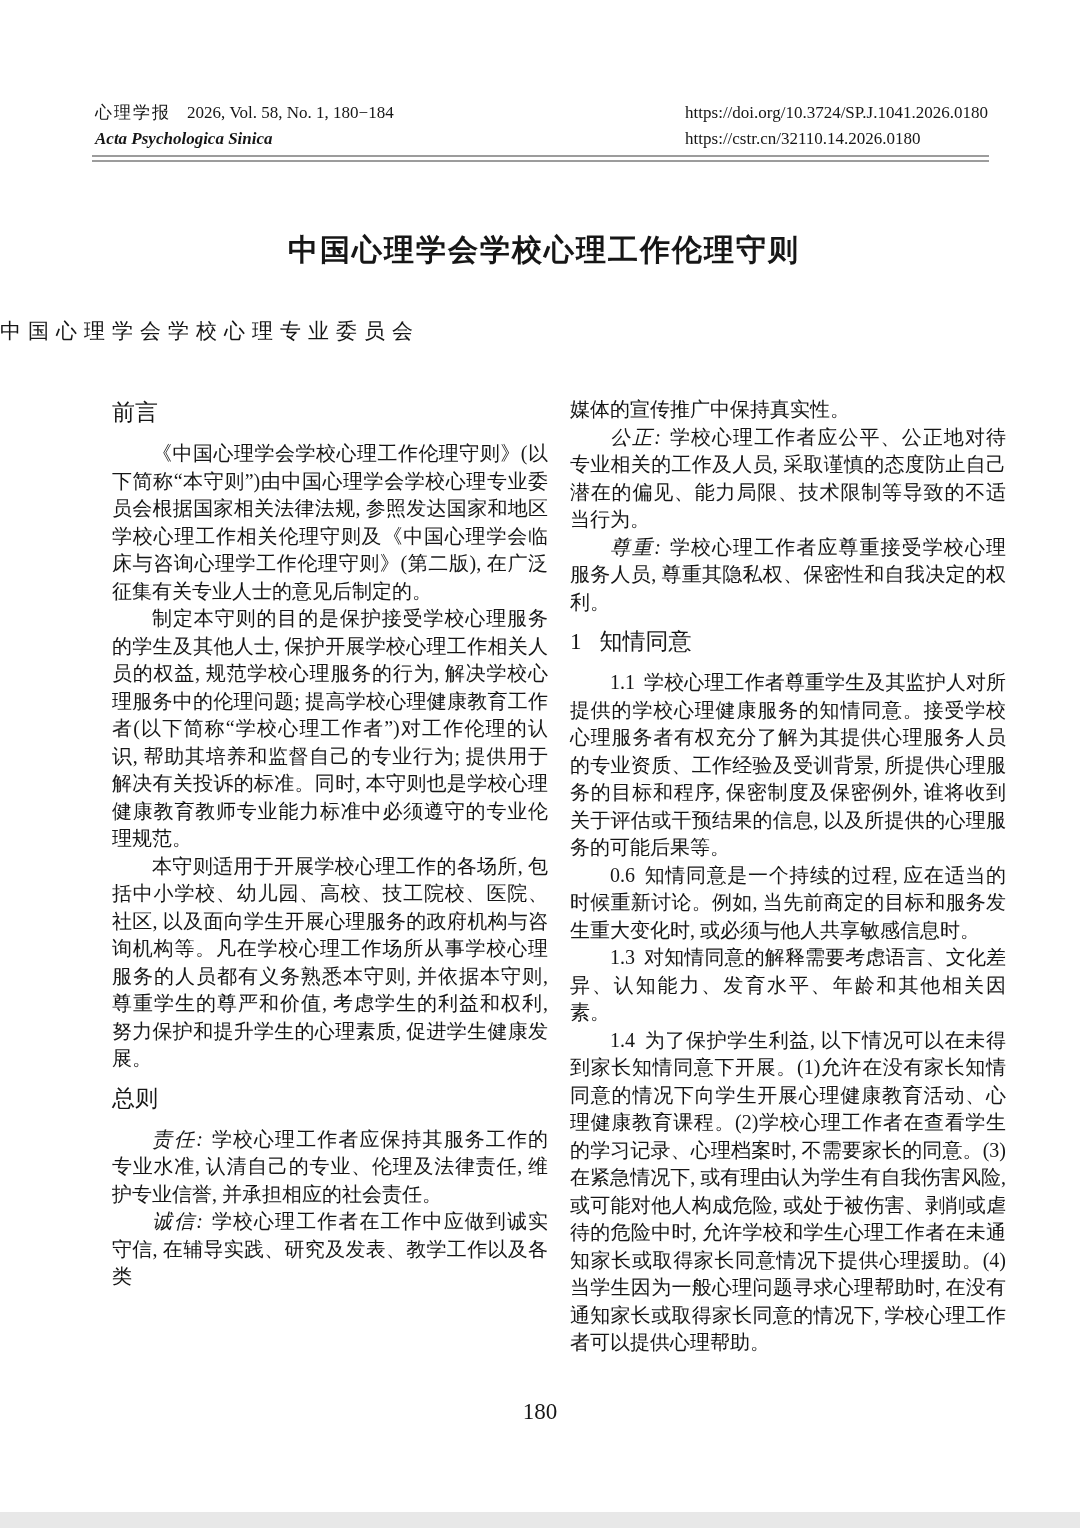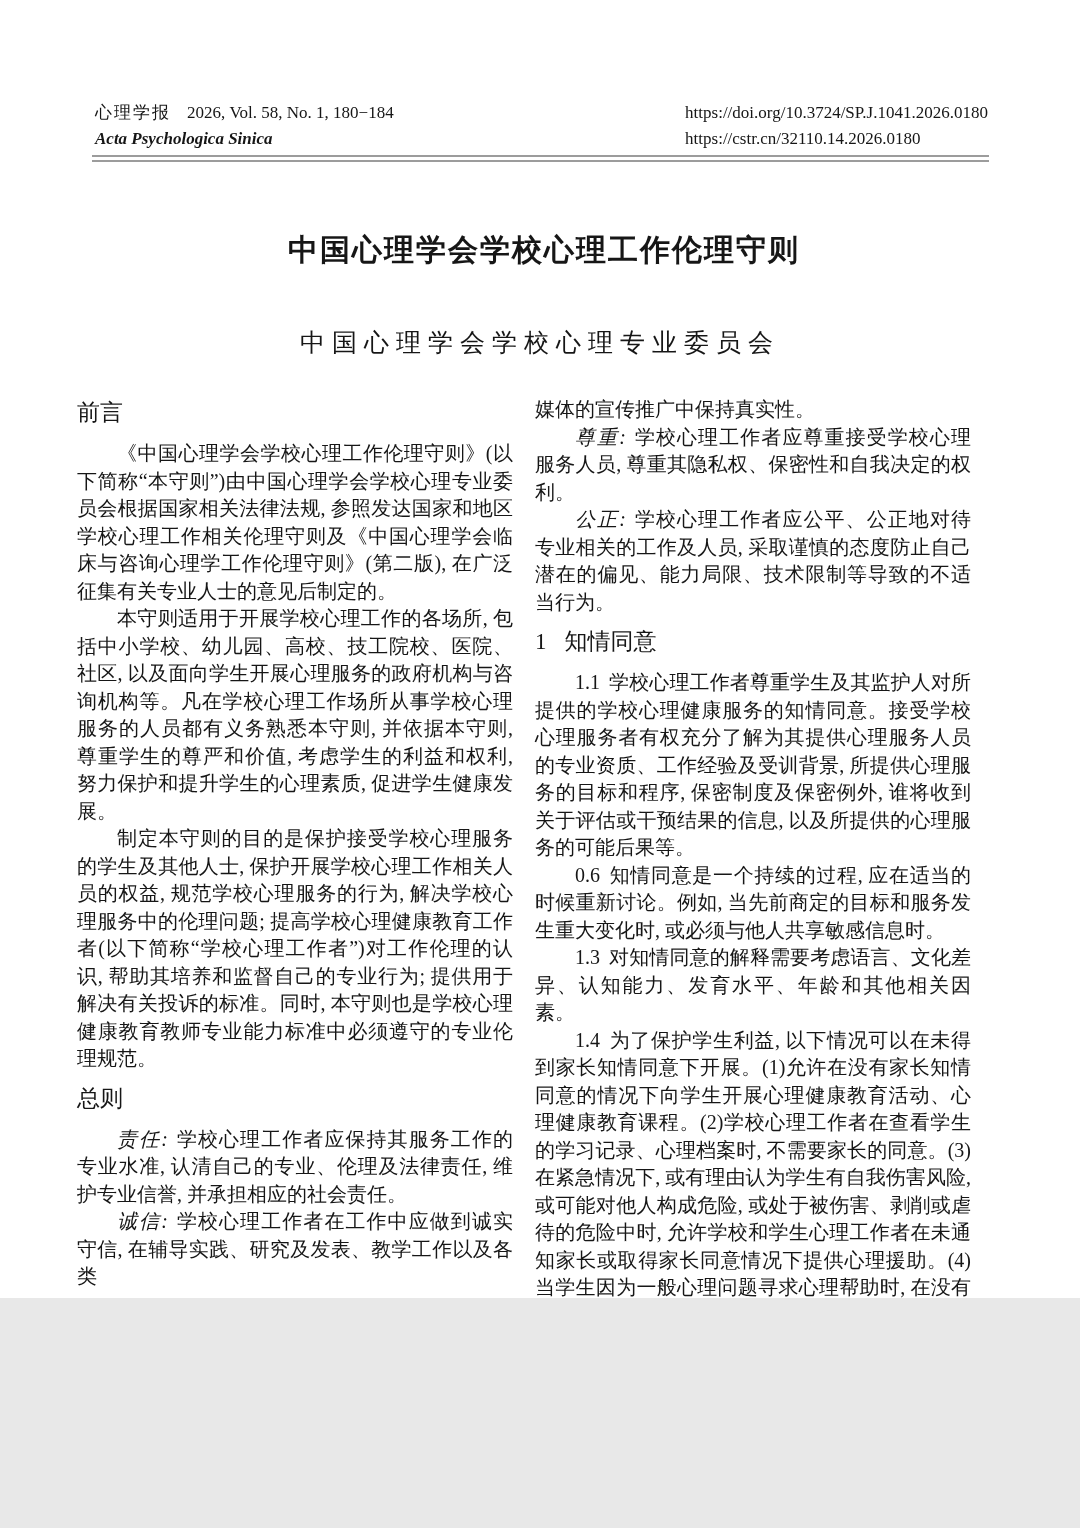--- a/index.html
+++ b/index.html
@@ -1,20 +1,20 @@
 <!DOCTYPE html>
 <html lang="zh"><head>
 <meta charset="utf-8">
 <title>心理学报 – 中国心理学会学校心理工作伦理守则</title>
 <style>
   html, body { margin: 0; padding: 0; background: #e8e8e8; }
   .page {
     position: relative;
     width: 1080px;
-    height: 1298px;
+    height: 1512px;
     margin: 0 auto;
     background: #ffffff;
     font-family: "Liberation Serif", serif;
     color: #161616;
     overflow: hidden;
   }
 
   
   .header {
     position: absolute;
@@ -43,30 +43,29 @@
     top: 226px; left: 0; width: 100%;
     margin: 4px;
     text-align: center;
     font-family: "Liberation Sans", sans-serif;
     font-weight: bold;
     font-size: 30px;
     letter-spacing: 2px;
   }
   .paper-author {
     position: absolute;
-    top: 326px; left: 0; width: 100%;
-    text-align: center;
-    font-size: 25px;
+    top: 317px; left: 0; width: 100%;
+    font-size: 21px;
     letter-spacing: 7px;
   }
 
   
   .columns {
     position: absolute;
-    top: 396px; left: 77px; width: 894px;
+    top: 396px; left: 112px; width: 894px;
     display: flex;
     gap: 22px;
     font-family: Liberation Serif, serif;
   }
   .col {
     width: 436px;
     font-size: 20px;
     line-height: 27.5px;
     text-align: justify;
   }
@@ -112,31 +111,31 @@
   <div class="rule"></div>
 
   <h1 class="paper-title">中国心理学会学校心理工作伦理守则</h1>
   <div class="paper-author">中国心理学会学校心理专业委员会</div>
 
   <div class="columns">
 
     <div class="col">
       <h2 class="sec first">前言</h2>
       <p class="indent">《中国心理学会学校心理工作伦理守则》(以下简称“本守则”)由中国心理学会学校心理专业委员会根据国家相关法律法规, 参照发达国家和地区学校心理工作相关伦理守则及《中国心理学会临床与咨询心理学工作伦理守则》(第二版), 在广泛征集有关专业人士的意见后制定的。</p>
+      <p class="indent">制定本守则的目的是保护接受学校心理服务的学生及其他人士, 保护开展学校心理工作相关人员的权益, 规范学校心理服务的行为, 解决学校心理服务中的伦理问题; 提高学校心理健康教育工作者(以下简称“学校心理工作者”)对工作伦理的认识, 帮助其培养和监督自己的专业行为; 提供用于解决有关投诉的标准。同时, 本守则也是学校心理健康教育教师专业能力标准中必须遵守的专业伦理规范。</p>
       <p class="indent">本守则适用于开展学校心理工作的各场所, 包括中小学校、幼儿园、高校、技工院校、医院、社区, 以及面向学生开展心理服务的政府机构与咨询机构等。凡在学校心理工作场所从事学校心理服务的人员都有义务熟悉本守则, 并依据本守则, 尊重学生的尊严和价值, 考虑学生的利益和权利, 努力保护和提升学生的心理素质, 促进学生健康发展。</p>
-      <p class="indent">制定本守则的目的是保护接受学校心理服务的学生及其他人士, 保护开展学校心理工作相关人员的权益, 规范学校心理服务的行为, 解决学校心理服务中的伦理问题; 提高学校心理健康教育工作者(以下简称“学校心理工作者”)对工作伦理的认识, 帮助其培养和监督自己的专业行为; 提供用于解决有关投诉的标准。同时, 本守则也是学校心理健康教育教师专业能力标准中必须遵守的专业伦理规范。</p>
       <h2 class="sec">总则</h2>
       <p class="indent"><span class="lead">责任:</span><span>学校心理工作者应保持其服务工作的专业水准, 认清自己的专业、伦理及法律责任, 维护专业信誉, 并承担相应的社会责任。</span></p>
       <p class="indent"><span class="lead">诚信:</span><span>学校心理工作者在工作中应做到诚实守信, 在辅导实践、研究及发表、教学工作以及各类</span></p>
     </div>
 
     <div class="col">
       <p>媒体的宣传推广中保持真实性。</p>
+      <p class="indent"><span class="lead">公正:</span><span>学校心理工作者应公平、公正地对待专业相关的工作及人员, 采取谨慎的态度防止自己潜在的偏见、能力局限、技术限制等导致的不适当行为。</span></p>
       <p class="indent"><span class="lead">尊重:</span><span>学校心理工作者应尊重接受学校心理服务人员, 尊重其隐私权、保密性和自我决定的权利。</span></p>
-      <p class="indent"><span class="lead">公正:</span><span>学校心理工作者应公平、公正地对待专业相关的工作及人员, 采取谨慎的态度防止自己潜在的偏见、能力局限、技术限制等导致的不适当行为。</span></p>
       <h2 class="sec"><span class="sec-num">1</span><span>知情同意</span></h2>
       <p class="indent"><span class="num">1.1</span><span>学校心理工作者尊重学生及其监护人对所提供的学校心理健康服务的知情同意。接受学校心理服务者有权充分了解为其提供心理服务人员的专业资质、工作经验及受训背景, 所提供心理服务的目标和程序, 保密制度及保密例外, 谁将收到关于评估或干预结果的信息, 以及所提供的心理服务的可能后果等。</span></p>
       <p class="indent"><span class="num">0.6</span><span>知情同意是一个持续的过程, 应在适当的时候重新讨论。例如, 当先前商定的目标和服务发生重大变化时, 或必须与他人共享敏感信息时。</span></p>
       <p class="indent"><span class="num">1.3</span><span>对知情同意的解释需要考虑语言、文化差异、认知能力、发育水平、年龄和其他相关因素。</span></p>
       <p class="indent"><span class="num">1.4</span><span>为了保护学生利益, 以下情况可以在未得到家长知情同意下开展。(1)允许在没有家长知情同意的情况下向学生开展心理健康教育活动、心理健康教育课程。(2)学校心理工作者在查看学生的学习记录、心理档案时, 不需要家长的同意。(3)在紧急情况下, 或有理由认为学生有自我伤害风险, 或可能对他人构成危险, 或处于被伤害、剥削或虐待的危险中时, 允许学校和学生心理工作者在未通知家长或取得家长同意情况下提供心理援助。(4)当学生因为一般心理问题寻求心理帮助时, 在没有通知家长或取得家长同意的情况下, 学校心理工作者可以提供心理帮助。</span></p>
     </div>
 
   </div>
 
   <div class="footer">

